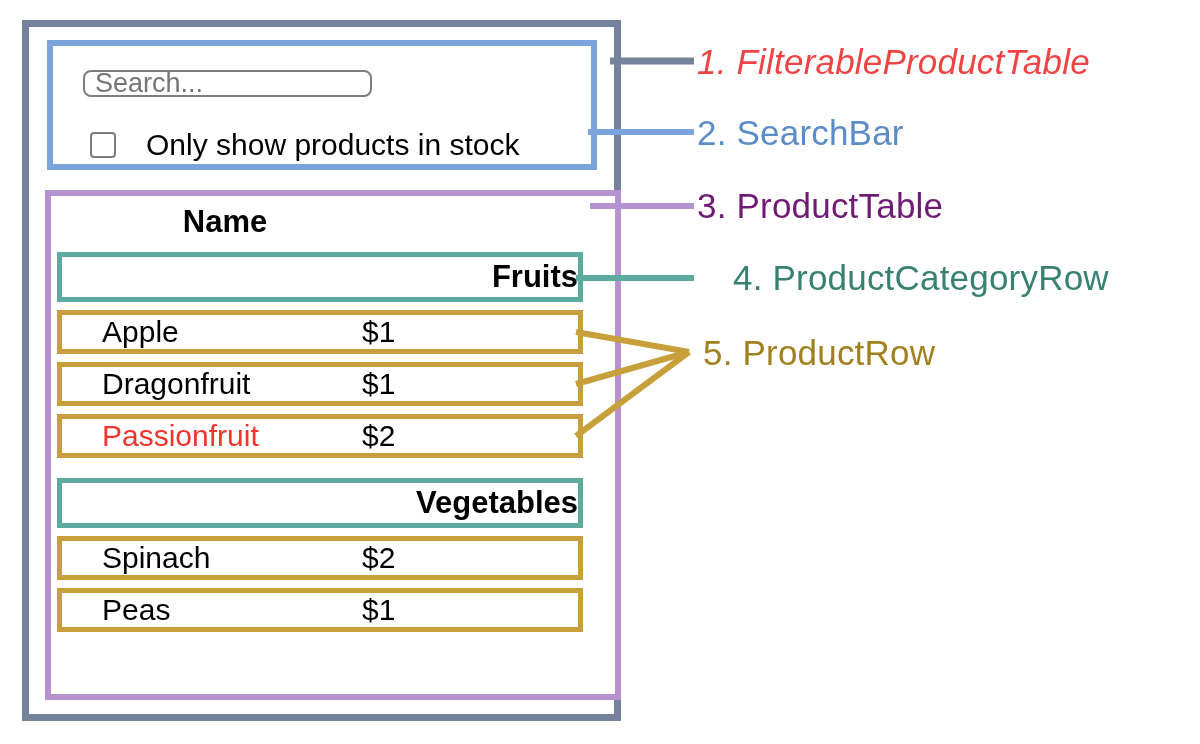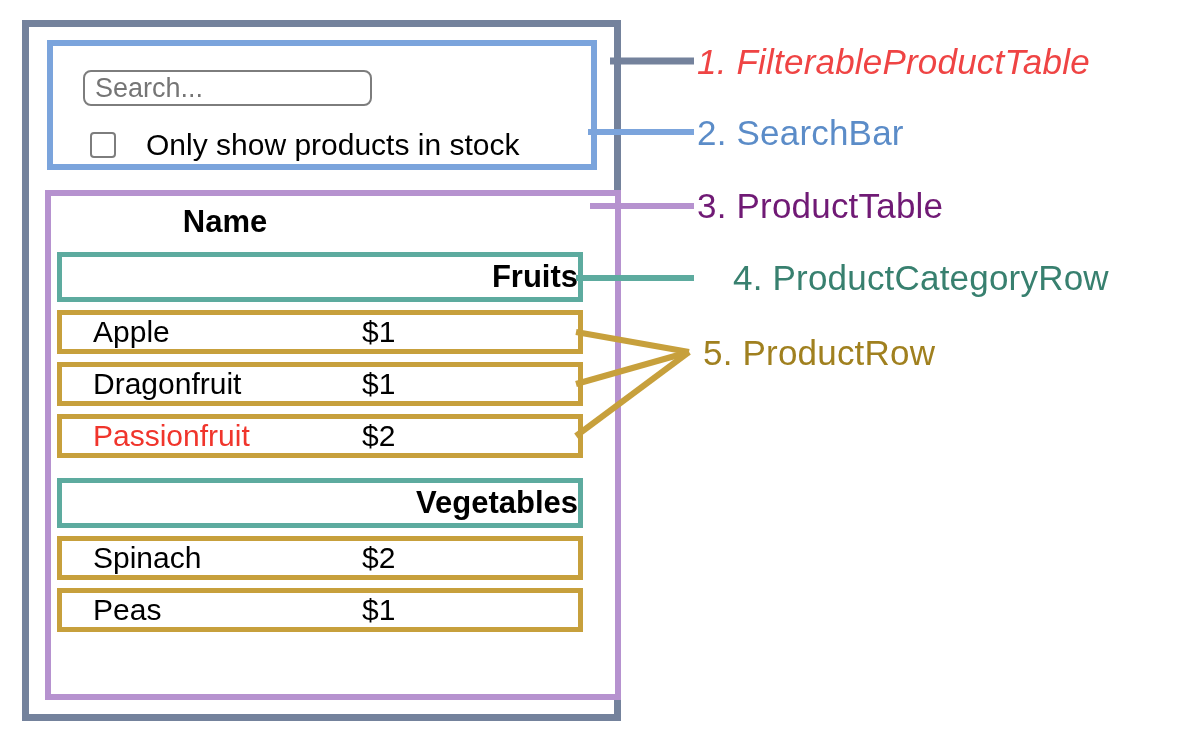--- a/index.html
+++ b/index.html
@@ -9,21 +9,21 @@
   }
   .box{position:absolute;box-sizing:border-box;background:#ffffff;}
 
   
   .outer-box{left:22px;top:20px;width:599px;height:701px;border:7px solid var(--outer-border);}
   .search-box{left:47px;top:40px;width:550px;height:130px;border:6px solid var(--searchbar-border);}
   .table-box{left:45px;top:190px;width:576px;height:510px;border:6px solid var(--producttable-border);}
 
   
   .search-input{
-    position:absolute;left:30px;top:24px;width:289px;height:36px;box-sizing:border-box;
+    position:absolute;left:30px;top:24px;width:289px;height:27px;box-sizing:border-box;
     border:2px solid var(--input-border);border-radius:8px;padding:0 10px;
     font-family:"Liberation Sans",sans-serif;font-size:27px;color:#222;outline:none;
   }
   .search-input::placeholder{color:var(--placeholder);opacity:1;}
   .stock-row{position:absolute;left:37px;top:82px;display:flex;align-items:center;gap:30px;}
   .stock-checkbox{
     appearance:none;-webkit-appearance:none;width:26px;height:26px;margin:0;
     border:2px solid var(--input-border);border-radius:4px;background:#fff;cursor:pointer;
   }
   .stock-label{font-size:30px;color:#000;white-space:nowrap;}
@@ -37,21 +37,21 @@
   .cat-row{
     box-sizing:border-box;height:50px;border:5px solid var(--categoryrow-border);
     display:flex;align-items:center;justify-content:flex-end;background:#fff;
   }
   .cat-row + .cat-row, .prod-row + .cat-row{margin-top:20px;}
   .cat-label{font-weight:bold;font-size:31px;color:#000;}
   .prod-row{
     box-sizing:border-box;height:44px;margin-top:8px;border:5px solid var(--productrow-border);
     position:relative;display:flex;align-items:center;background:#fff;
   }
-  .p-name{font-size:30px;color:#000;padding-left:31px;white-space:nowrap;}
+  .p-name{font-size:30px;color:#000;padding-left:40px;white-space:nowrap;}
   .p-name.red{color:var(--red-text);}
   .p-price{position:absolute;left:300px;font-size:30px;color:#000;}
 
   
   .legend-item{
     position:absolute;left:697px;transform:translateY(-50%);
     font-size:35px;font-weight:500;white-space:nowrap;letter-spacing:0.2px;
   }
 
   

